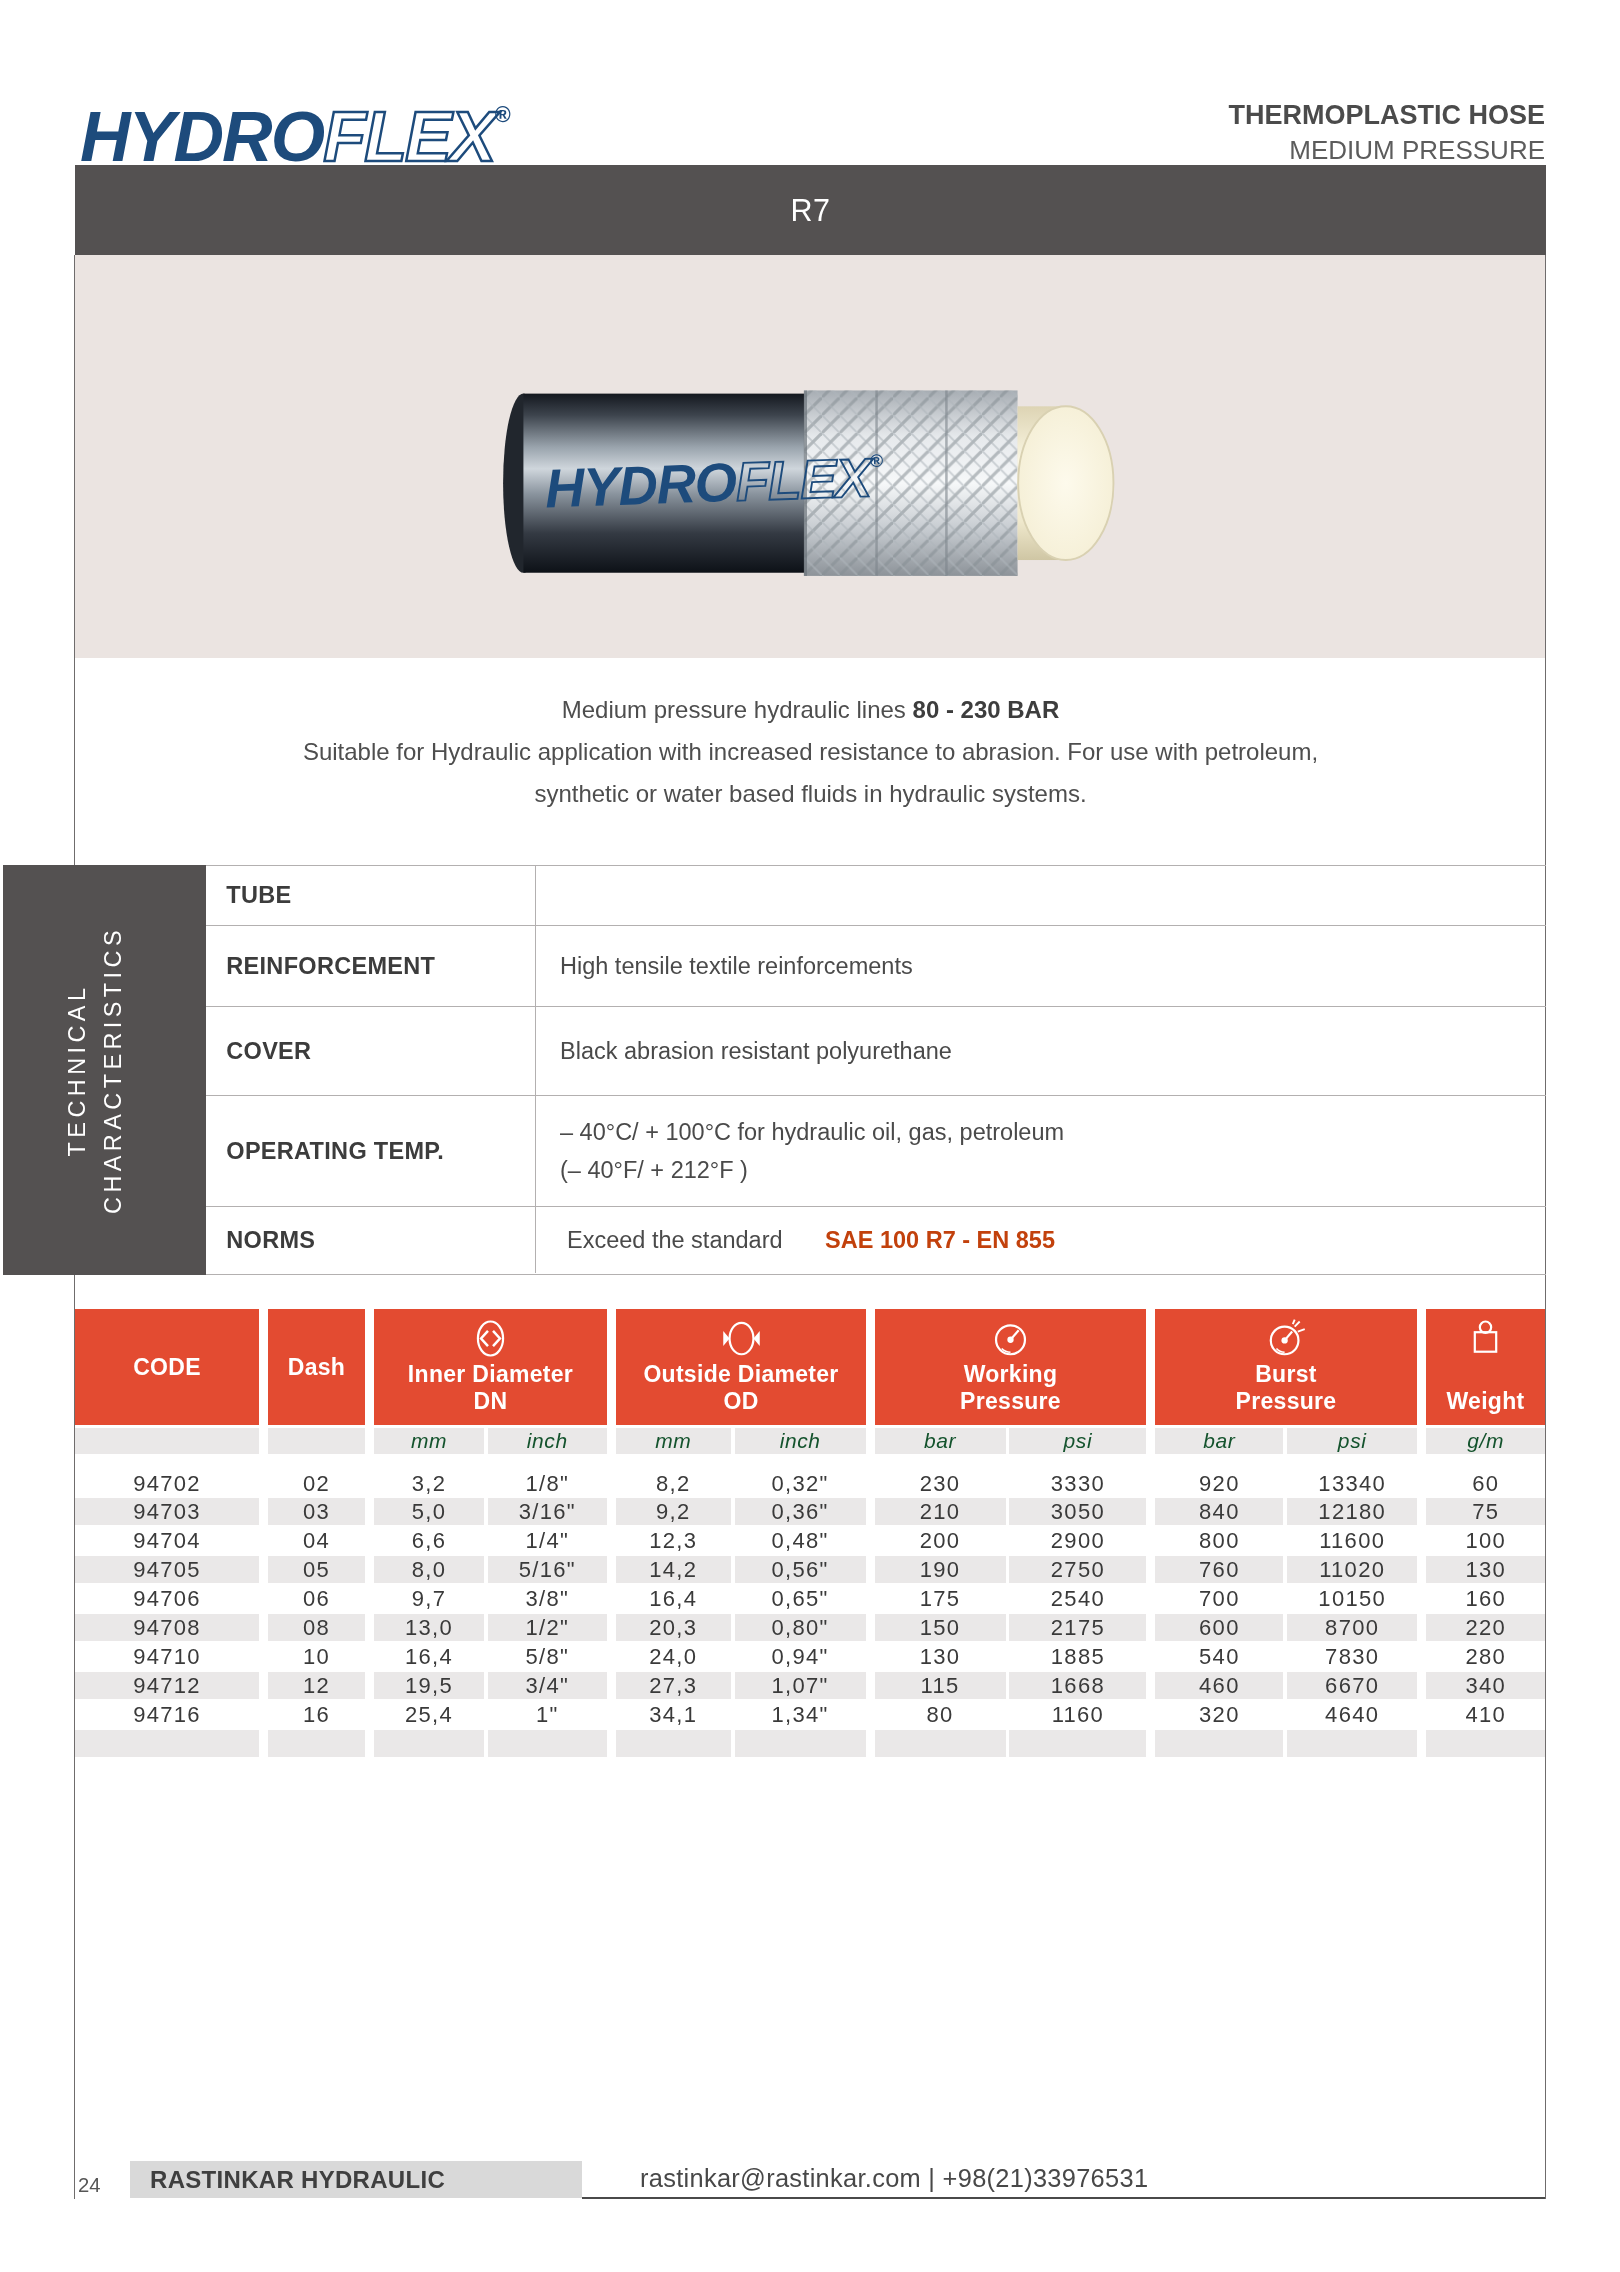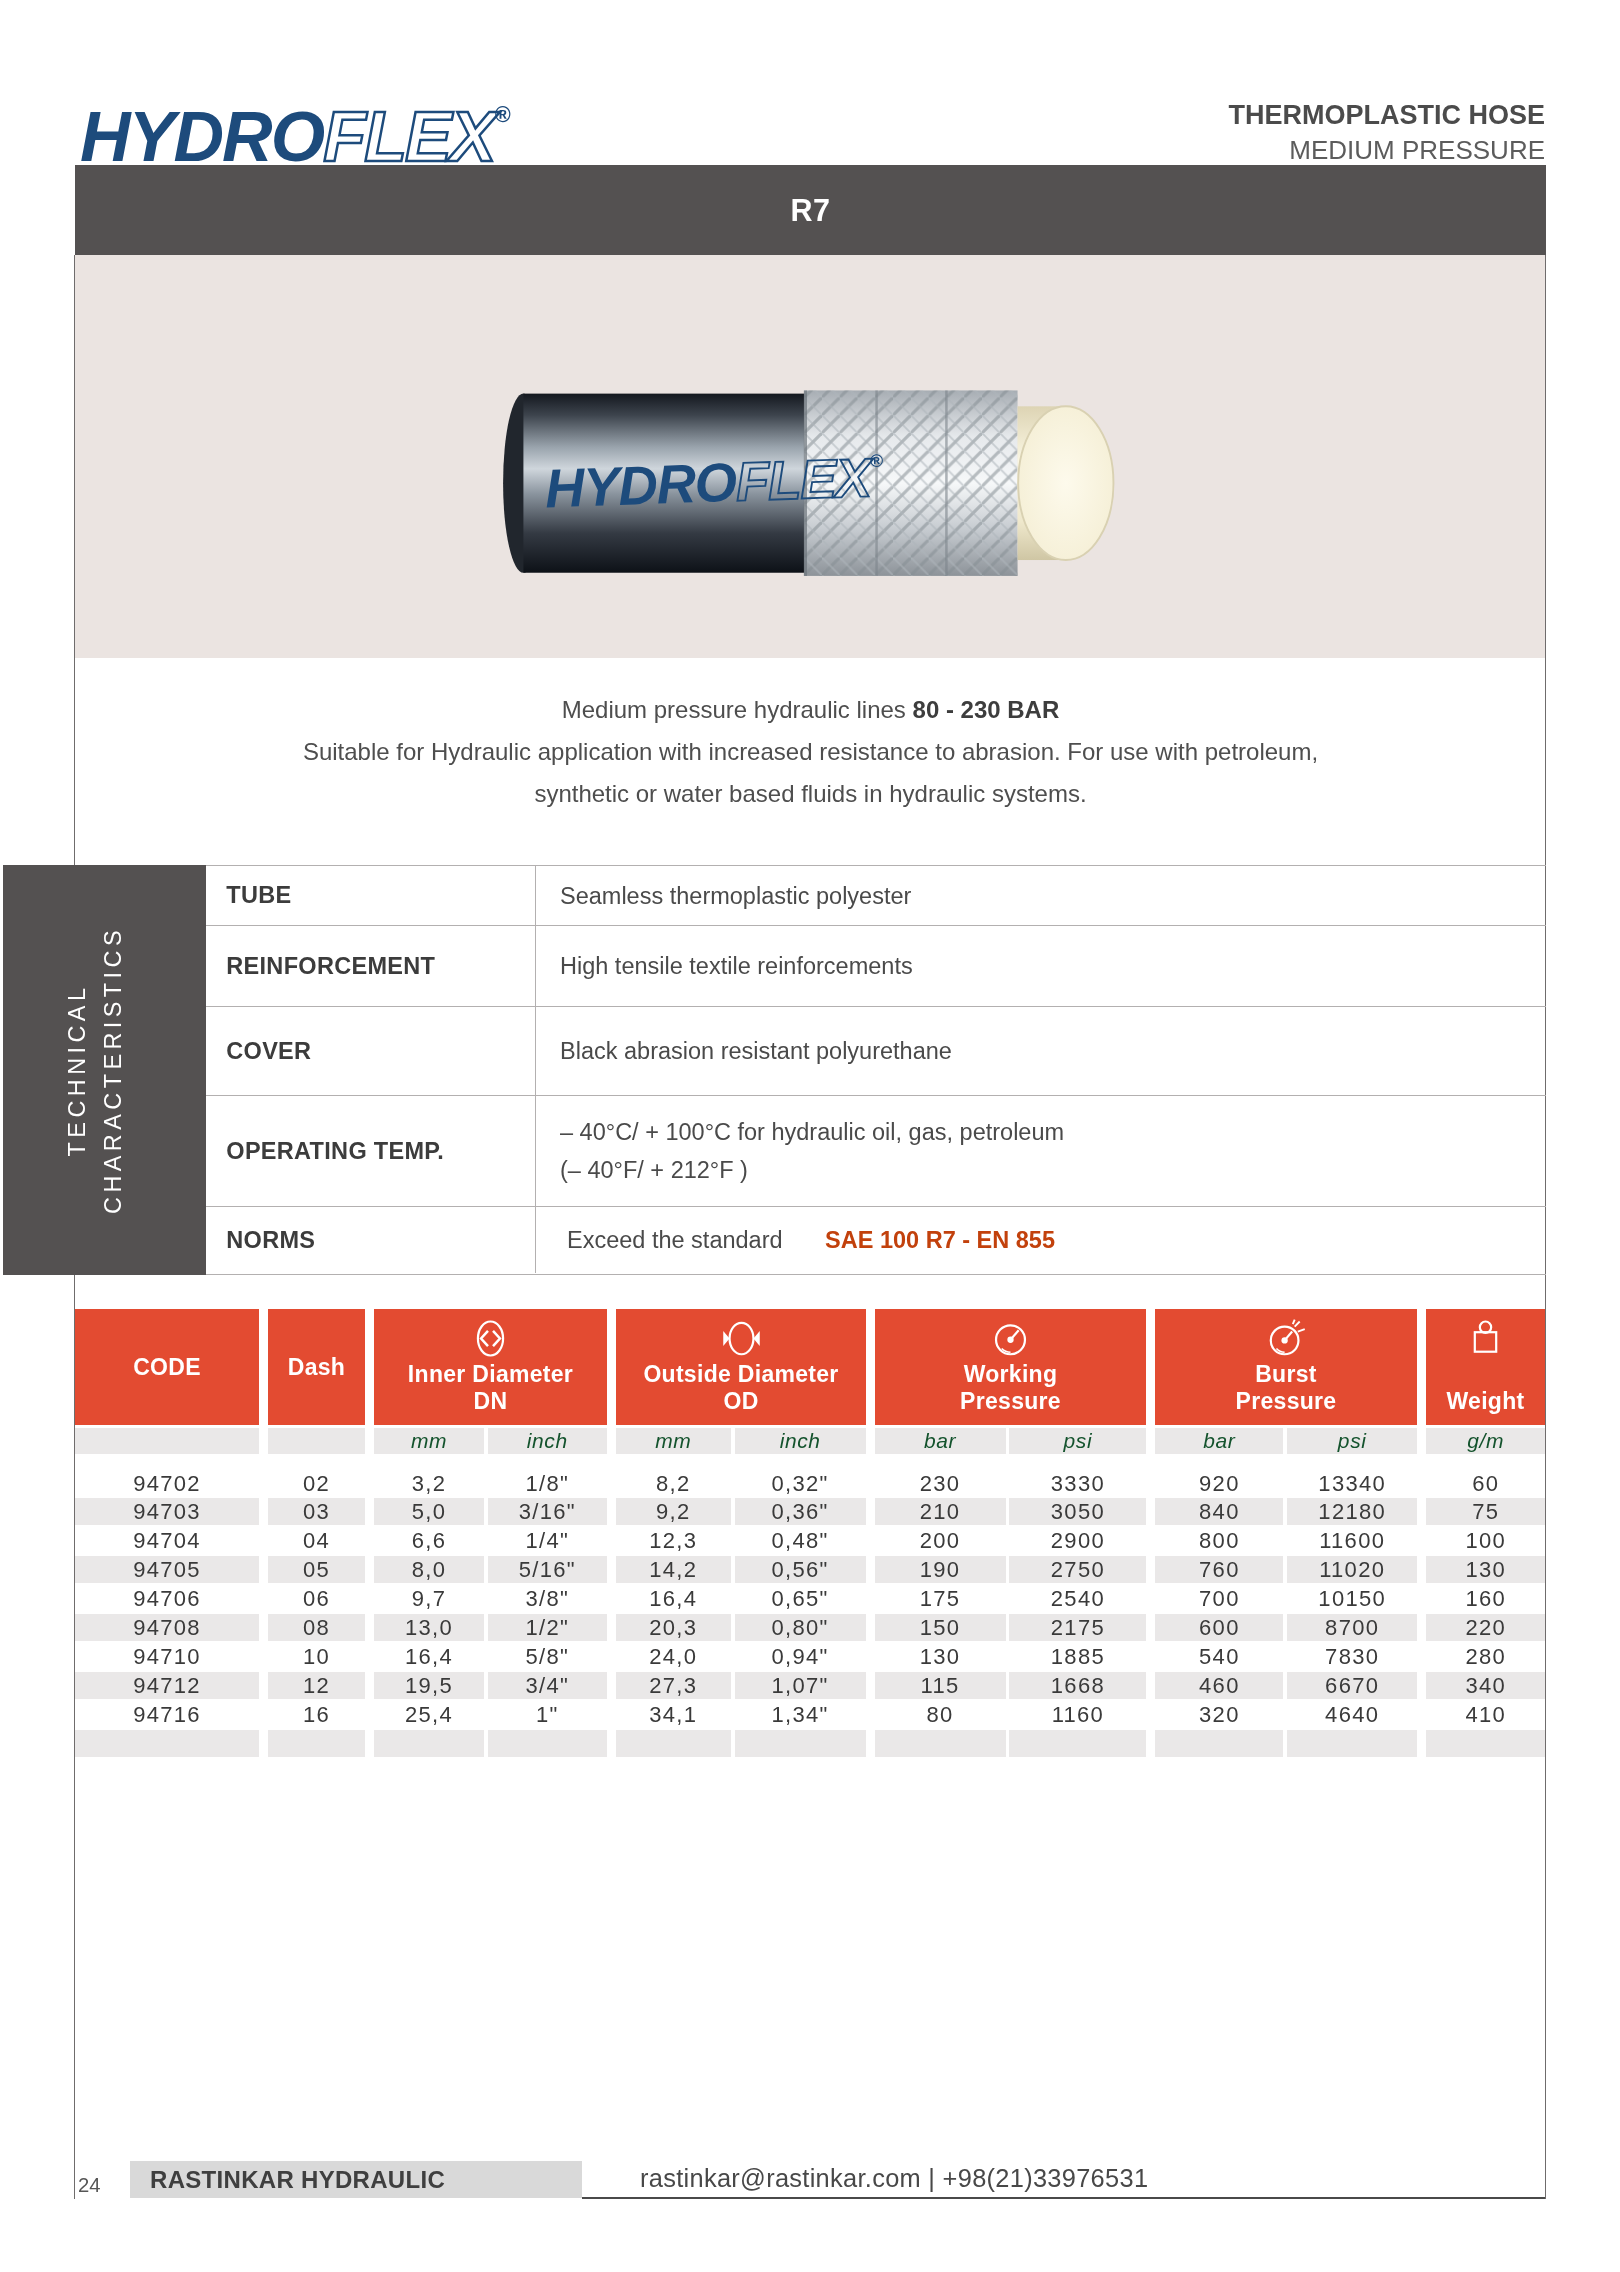--- a/index.html
+++ b/index.html
@@ -8,21 +8,21 @@
   
   .logo { position:absolute; left:80px; top:97px; font-size:70px; font-weight:bold; font-style:italic; color:#1d4b7c; letter-spacing:-1.9px; white-space:nowrap; }
   .logo .outline { color:#fff; -webkit-text-stroke:2.5px #1d4b7c; }
   .logo .reg { font-size:21.6px; -webkit-text-stroke:0; color:#1d4b7c; vertical-align: 39px; letter-spacing:0; }
   .head-right { position:absolute; right:75px; top:100px; text-align:right; color:#4b4b4b; }
   .head-right .l1 { font-size:27px; font-weight:bold; letter-spacing:0px; }
   .head-right .l2 { font-size:26px; font-weight:normal; color:#5c5c5c; margin-top:3.8px; }
 
   
   .banner { position:absolute; left:75px; top:165px; width:1471px; height:90px; background:#545151; }
-  .banner .title { width:100%; height:100%; display:flex; align-items:center; justify-content:center; color:#fff; font-size:30.5px; font-weight:bold; letter-spacing:0.6px; }
+  .banner .title { width:100%; height:100%; display:flex; align-items:center; justify-content:center; color:#fff; font-size:30.5px; font-weight:normal; letter-spacing:0.6px; }
 
   
   .panel { position:absolute; left:75px; top:255px; width:1471px; height:403px; background:#ebe4e1; }
 
   
   .vrule-left  { position:absolute; left:74px; top:255px; width:1.3px; height:1944px; background:#6f6c6c; }
   .vrule-right { position:absolute; left:1545px; top:255px; width:1.3px; height:1944px; background:#6f6c6c; }
 
   
   .desc { position:absolute; left:75px; top:689px; width:1471px; text-align:center; color:#4e4e4e; font-size:24px; line-height:42px; }
@@ -154,23 +154,20 @@
 </div>
 
 <div class="tech">
   <div class="tech-side">
     <div class="vtext vt1">TECHNICAL</div>
     <div class="vtext vt2">CHARACTERISTICS</div>
   </div>
   <div class="tech-rows">
     <div class="trow-tech h95">
       <div class="tech-label">TUBE</div>
-      <div class="tech-value">
-          <span>Seamless thermoplastic polyester</span>
-        </div>
     </div>
     <div class="trow-tech h127">
       <div class="tech-label">REINFORCEMENT</div>
       <div class="tech-value">
           <span>High tensile textile reinforcements</span>
         </div>
     </div>
     <div class="trow-tech h140">
       <div class="tech-label">COVER</div>
       <div class="tech-value">

